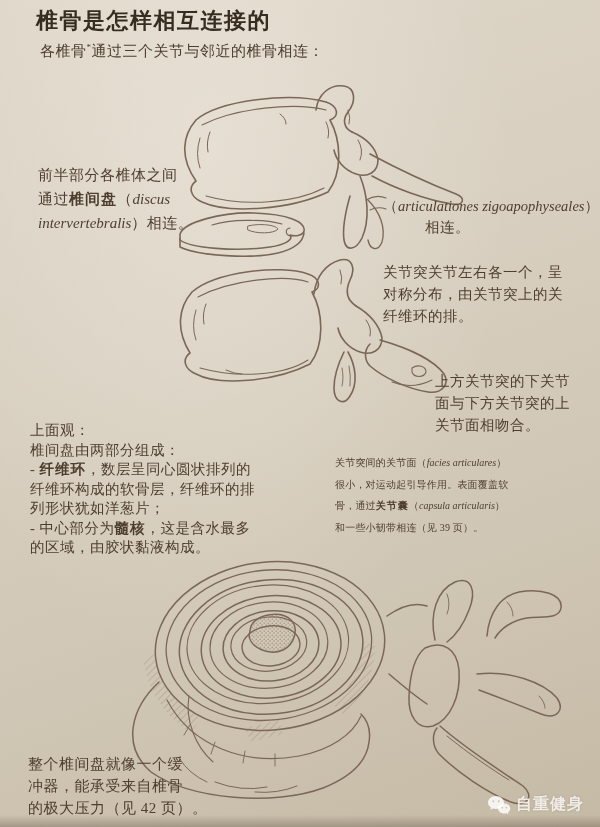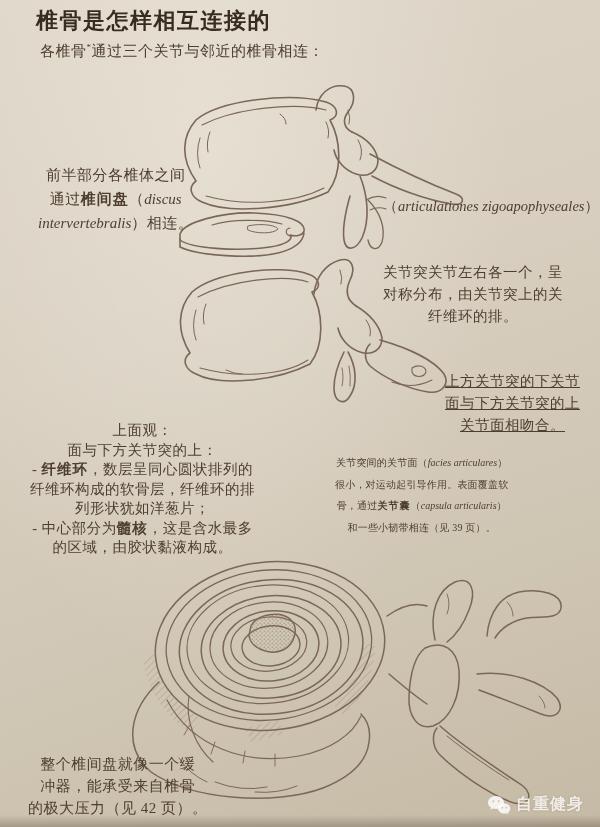--- a/index.html
+++ b/index.html
@@ -19,28 +19,28 @@
     pointer-events:none;
   }
   .title{
     position:absolute;left:36px;top:6px;margin:0;
     font-family:"Liberation Sans","DejaVu Sans",sans-serif;
     font-weight:bold;font-size:22px;letter-spacing:1.5px;color:#372c20;
   }
   .intro{position:absolute;left:40px;top:42px;margin:0;font-size:15px;letter-spacing:0.5px;color:#4e3e2f;text-align:center;}
   .intro sup{font-size:9px;vertical-align:super;}
   .txt{position:absolute;font-size:15px;line-height:22px;letter-spacing:0.5px;color:#4e3e2f;}
-  .txt .ln{white-space:nowrap;text-align:center;}
+  .txt .ln{white-space:nowrap;}
   .b{font-weight:bold;letter-spacing:1px;}
   .i{font-style:italic;letter-spacing:0;}
   #t-anterior{left:38px;top:163px;line-height:24px;}
   #t-posterior{left:383px;top:196px;line-height:21px;font-size:14.5px;}
   #t-posterior .indent{padding-left:42px;}
   #t-facet-pair{left:383px;top:261px;line-height:22px;font-size:14.5px;}
-  #t-facet-fit{left:445px;top:370px;line-height:22px;font-size:14.5px;text-decoration:underline;}
+  #t-facet-fit{left:435px;top:370px;line-height:22px;font-size:14.5px;}
   #t-topview{left:30px;top:421px;line-height:19.5px;font-size:14.5px;}
   #t-articular{left:335px;top:452px;line-height:21.5px;font-size:10px;letter-spacing:0.2px;}
   #t-buffer{left:28px;top:753px;line-height:22px;}
   .illu{position:absolute;pointer-events:none;}
   #watermark{
     position:absolute;right:16px;top:794px;display:flex;align-items:center;gap:5px;
     color:rgba(255,255,255,0.80);font-size:16px;letter-spacing:1px;
     font-family:"Liberation Sans","DejaVu Sans",sans-serif;font-weight:bold;
     text-shadow:0 0 2px rgba(120,100,80,0.35);
     text-align:right;
@@ -166,37 +166,38 @@
   </svg>
 
   <div class="txt" id="t-anterior">
     <div class="ln"><span>前半部分各椎体之间</span></div>
     <div class="ln"><span>通过</span><span class="b">椎间盘</span><span>（</span><span class="i">discus</span></div>
     <div class="ln"><span class="i">intervertebralis</span><span>）相连。</span></div>
   </div>
 
   <div class="txt" id="t-posterior">
     <div class="ln"><span>（</span><span class="i">articulationes zigoapophyseales</span><span>）</span></div>
+    <div class="ln indent"><span>相连。</span></div>
   </div>
 
   <div class="txt" id="t-facet-pair">
     <div class="ln">关节突关节左右各一个，呈</div>
     <div class="ln">对称分布，由关节突上的关</div>
     <div class="ln">纤维环的排。</div>
   </div>
 
   <div class="txt" id="t-facet-fit">
     <div class="ln">上方关节突的下关节</div>
     <div class="ln">面与下方关节突的上</div>
     <div class="ln">关节面相吻合。</div>
   </div>
 
   <div class="txt" id="t-topview">
     <div class="ln">上面观：</div>
-    <div class="ln">面与下方关节突的上：</div>
+    <div class="ln">椎间盘由两部分组成：</div>
     <div class="ln"><span>- </span><span class="b">纤维环</span><span>，数层呈同心圆状排列的</span></div>
     <div class="ln">纤维环构成的软骨层，纤维环的排</div>
     <div class="ln">列形状犹如洋葱片；</div>
     <div class="ln"><span>- </span><span>中心部分为</span><span class="b">髓核</span><span>，这是含水最多</span></div>
     <div class="ln">的区域，由胶状黏液构成。</div>
   </div>
 
   <div class="txt" id="t-articular">
     <div class="ln"><span>关节突间的关节面（</span><span class="i">facies articulares</span><span>）</span></div>
     <div class="ln">很小，对运动起引导作用。表面覆盖软</div>

